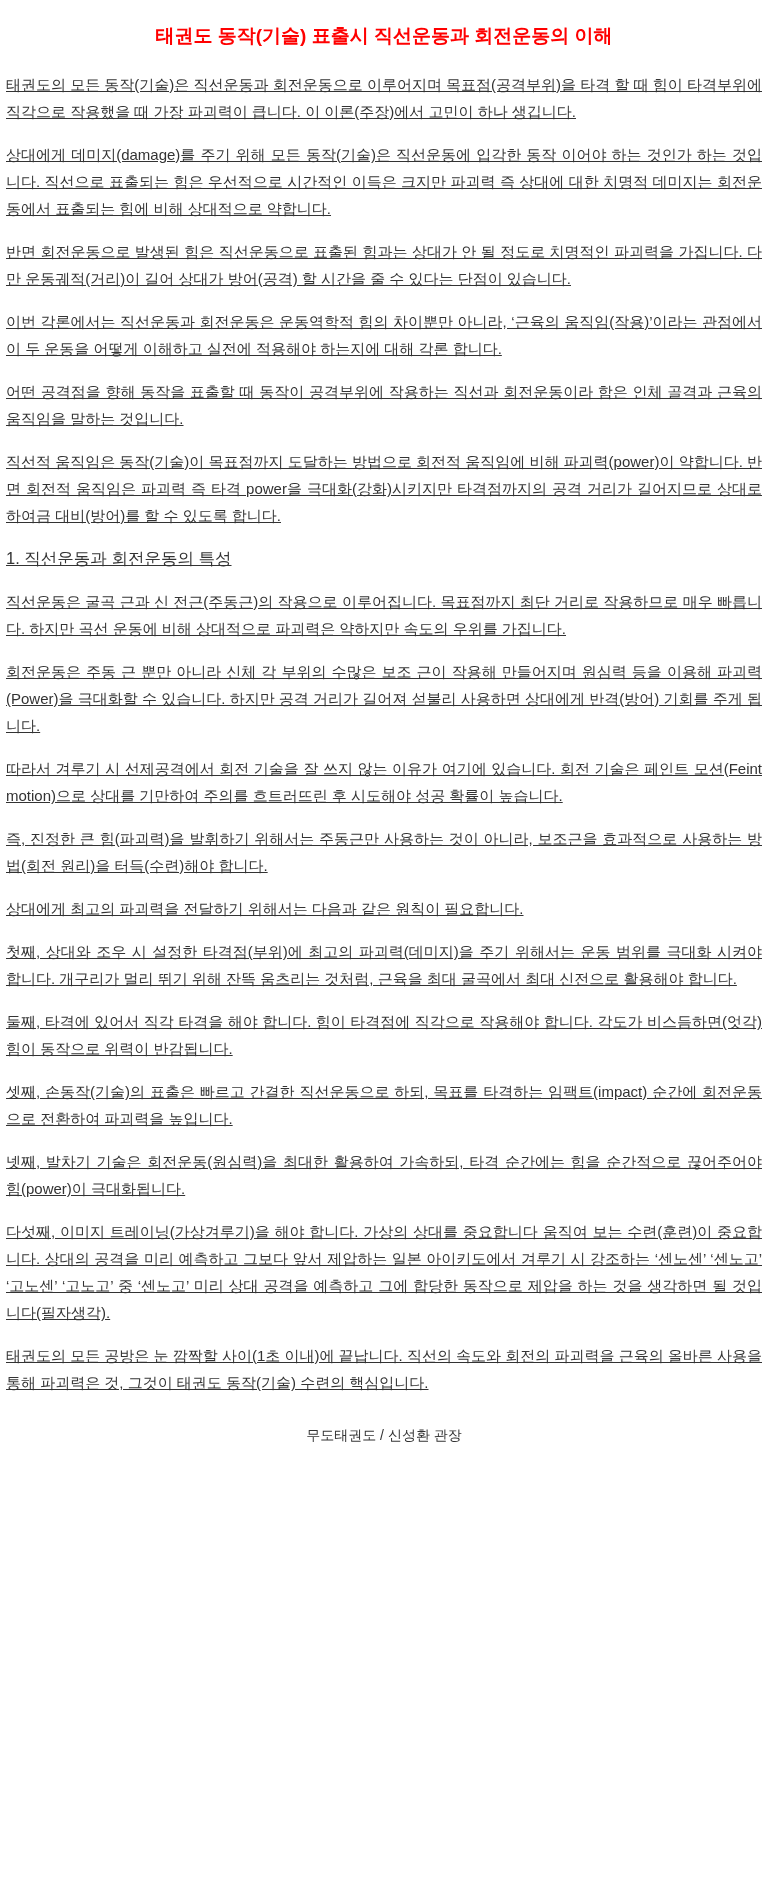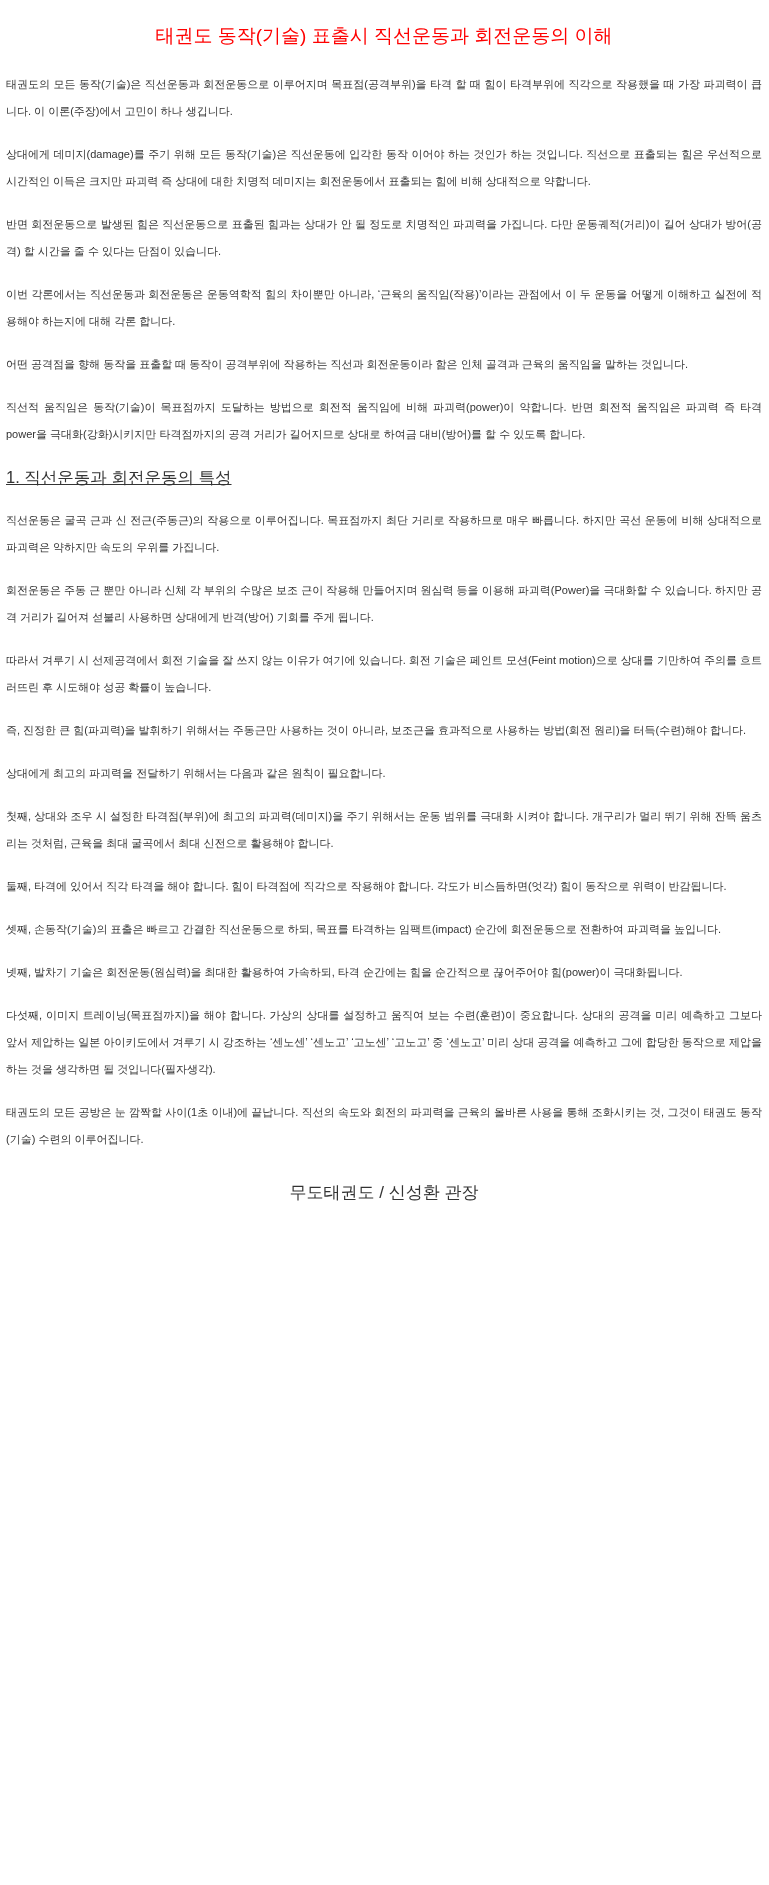--- a/index.html
+++ b/index.html
@@ -12,43 +12,44 @@
     font-family: "Liberation Sans", "DejaVu Sans", sans-serif;
     color: var(--body-text, #333333);
   }
   .article {
     padding: 12px 7px 30px 6px;
     box-sizing: border-box;
   }
   .title {
     color: var(--title-color, #ff0000);
     font-size: 19px;
-    font-weight: 400;
+    font-weight: 700;
     line-height: 27px;
     text-align: center;
     margin: 10px 0 22px 0;
   }
   .para {
-    font-size: 11px;
+    font-size: 15px;
     line-height: 27px;
     text-align: justify;
     margin: 4px 0 16px 0;
     word-break: normal;
     overflow-wrap: break-word;
+    text-decoration: underline;
   }
   .section-heading {
     font-size: 16.5px;
     line-height: 27px;
     text-align: left;
     margin: 0 0 16px 0;
     font-weight: 400;
     text-decoration: underline;
   }
   .signature {
-    font-size: 17px;
+    font-size: 14px;
     line-height: 27px;
     text-align: center;
     margin: 26px 0 0 0;
   }
 </style>
 </head>
 <body>
 
 <main class="article">
   <h1 class="title">태권도 동작(기술) 표출시 직선운동과 회전운동의 이해</h1>
@@ -64,17 +65,17 @@
 
   <p class="para">직선운동은 굴곡 근과 신 전근(주동근)의 작용으로 이루어집니다. 목표점까지 최단 거리로 작용하므로 매우 빠릅니다. 하지만 곡선 운동에 비해 상대적으로 파괴력은 약하지만 속도의 우위를 가집니다.</p>
   <p class="para">회전운동은 주동 근 뿐만 아니라 신체 각 부위의 수많은 보조 근이 작용해 만들어지며 원심력 등을 이용해 파괴력(Power)을 극대화할 수 있습니다. 하지만 공격 거리가 길어져 섣불리 사용하면 상대에게 반격(방어) 기회를 주게 됩니다.</p>
   <p class="para">따라서 겨루기 시 선제공격에서 회전 기술을 잘 쓰지 않는 이유가 여기에 있습니다. 회전 기술은 페인트 모션(Feint motion)으로 상대를 기만하여 주의를 흐트러뜨린 후 시도해야 성공 확률이 높습니다.</p>
   <p class="para">즉, 진정한 큰 힘(파괴력)을 발휘하기 위해서는 주동근만 사용하는 것이 아니라, 보조근을 효과적으로 사용하는 방법(회전 원리)을 터득(수련)해야 합니다.</p>
   <p class="para">상대에게 최고의 파괴력을 전달하기 위해서는 다음과 같은 원칙이 필요합니다.</p>
   <p class="para">첫째, 상대와 조우 시 설정한 타격점(부위)에 최고의 파괴력(데미지)을 주기 위해서는 운동 범위를 극대화 시켜야 합니다. 개구리가 멀리 뛰기 위해 잔뜩 움츠리는 것처럼, 근육을 최대 굴곡에서 최대 신전으로 활용해야 합니다.</p>
   <p class="para">둘째, 타격에 있어서 직각 타격을 해야 합니다. 힘이 타격점에 직각으로 작용해야 합니다. 각도가 비스듬하면(엇각) 힘이 동작으로 위력이 반감됩니다.</p>
   <p class="para">셋째, 손동작(기술)의 표출은 빠르고 간결한 직선운동으로 하되, 목표를 타격하는 임팩트(impact) 순간에 회전운동으로 전환하여 파괴력을 높입니다.</p>
   <p class="para">넷째, 발차기 기술은 회전운동(원심력)을 최대한 활용하여 가속하되, 타격 순간에는 힘을 순간적으로 끊어주어야 힘(power)이 극대화됩니다.</p>
-  <p class="para">다섯째, 이미지 트레이닝(목표점까지)을 해야 합니다. 가상의 상대를 설정하고 움직여 보는 수련(훈련)이 중요합니다. 상대의 공격을 미리 예측하고 그보다 앞서 제압하는 일본 아이키도에서 겨루기 시 강조하는 ‘센노센’ ‘센노고’ ‘고노센’ ‘고노고’ 중 ‘센노고’ 미리 상대 공격을 예측하고 그에 합당한 동작으로 제압을 하는 것을 생각하면 될 것입니다(필자생각).</p>
-  <p class="para">태권도의 모든 공방은 눈 깜짝할 사이(1초 이내)에 끝납니다. 직선의 속도와 회전의 파괴력을 근육의 올바른 사용을 통해 조화시키는 것, 그것이 태권도 동작(기술) 수련의 이루어집니다.</p>
+  <p class="para">다섯째, 이미지 트레이닝(가상겨루기)을 해야 합니다. 가상의 상대를 중요합니다 움직여 보는 수련(훈련)이 중요합니다. 상대의 공격을 미리 예측하고 그보다 앞서 제압하는 일본 아이키도에서 겨루기 시 강조하는 ‘센노센’ ‘센노고’ ‘고노센’ ‘고노고’ 중 ‘센노고’ 미리 상대 공격을 예측하고 그에 합당한 동작으로 제압을 하는 것을 생각하면 될 것입니다(필자생각).</p>
+  <p class="para">태권도의 모든 공방은 눈 깜짝할 사이(1초 이내)에 끝납니다. 직선의 속도와 회전의 파괴력을 근육의 올바른 사용을 통해 파괴력은 것, 그것이 태권도 동작(기술) 수련의 핵심입니다.</p>
 
   <p class="signature">무도태권도 / 신성환 관장</p>
 </main>
 
 </body></html>

